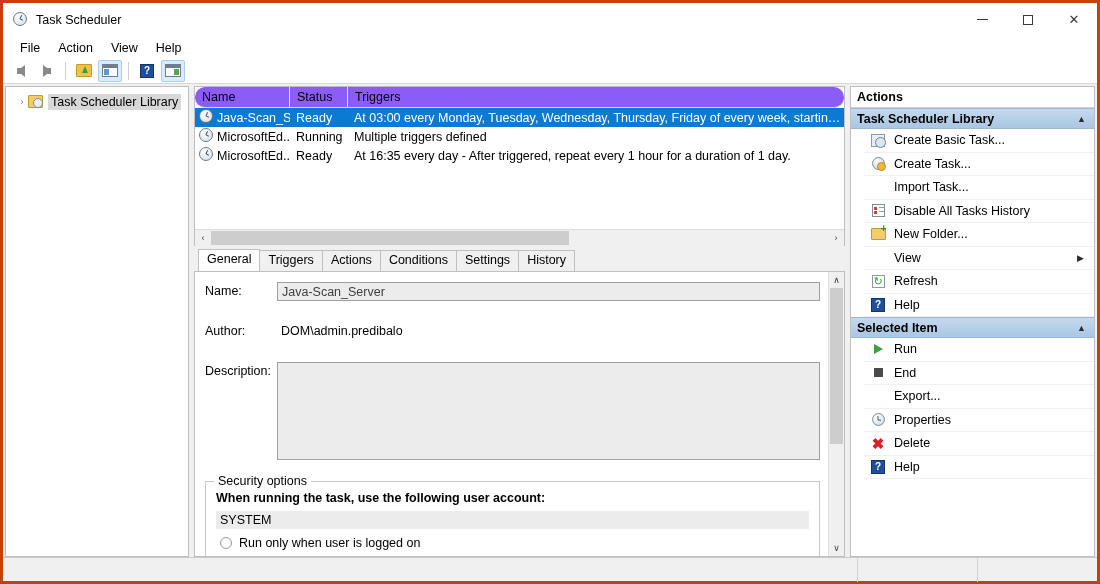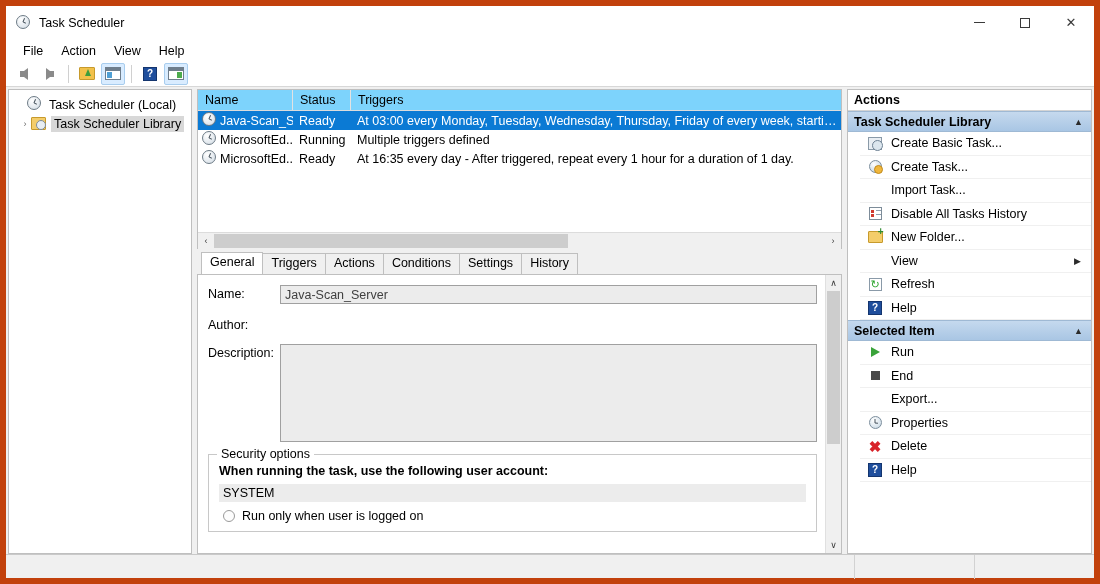--- a/index.html
+++ b/index.html
@@ -8,21 +8,21 @@
     font-family: "Liberation Sans", sans-serif;
     font-size: 12px;
     color: #000;
     background: #fff;
     overflow: hidden;
   }
   .window {
     width: 1100px; height: 584px;
     display: flex; flex-direction: column;
     background: #f0f0f0;
-    border: 6px solid #c2410c;
+    border: 3px solid #c2410c;
     position: relative;
   }
 
   
   .titlebar {
     height: 33px; flex: 0 0 33px;
     background: #ffffff;
     display: flex; align-items: center;
     position: relative;
   }
@@ -175,22 +175,23 @@
   }
 
   
   .list-pane {
     flex: 0 0 160px; display: flex; flex-direction: column;
     background: #fff; border: 1px solid #bfbfbf;
     min-height: 0;
   }
   .list-head {
     display: flex; height: 21px; flex: 0 0 21px;
-    background: #7dd3fc; border-bottom: 1px solid #dcdcdc;
+    background: #8b5cf6; border-bottom: 1px solid #dcdcdc;
     font-size: 12.5px;
+    border-radius: 10px;
   }
   .hcell {
     display: flex; align-items: center; padding-left: 7px;
     border-right: 1px solid #e2e2e2; color: #000;
   }
   .hcell.name { width: 95px; flex: 0 0 95px; }
   .hcell.status { width: 58px; flex: 0 0 58px; }
   .hcell.triggers { flex: 1 1 auto; border-right: none; }
   .rows { flex: 1 1 auto; overflow: hidden; }
   .row {
@@ -236,21 +237,21 @@
     line-height: 15px;
   }
   .tab.active { background: #ffffff; position: relative; z-index: 2; padding-bottom: 4px; }
   .detail-body {
     flex: 1 1 auto; display: flex; min-height: 0;
     background: #ffffff; border: 1px solid #bfbfbf; border-top: none;
   }
   .detail-content {
     flex: 1 1 auto; padding: 10px 8px 0 10px; min-width: 0; overflow: hidden;
   }
-  .frow { display: flex; align-items: flex-start; margin-bottom: 12px; }
+  .frow { display: flex; align-items: flex-start; margin-bottom: 21px; }
   .flabel { width: 72px; flex: 0 0 72px; font-size: 12.5px; padding-top: 2px; }
   .finput {
     flex: 1 1 auto; height: 19px; background: #ececec;
     border: 1px solid #a0a0a0; font-size: 12.5px;
     padding: 1px 4px; line-height: 16px; color: #404040;
   }
   .fstatic {
     flex: 1 1 auto; height: 19px; background: #f5f5f5;
     font-size: 12.5px; padding: 2px 4px; line-height: 15px;
   }
@@ -493,25 +494,20 @@
         <span class="help-ico">?</span>
       </div>
     <div class="tb-btn active">
         <span class="pane-ico right-pane"></span>
       </div>
   </div>
 
   <div class="body">
 
     <div class="tree-pane">
-      <div class="tree-row">
-        <span class="chev"></span>
-        <span class="tree-clock"><span class="clock-glyph"></span></span>
-        <span class="tree-label">Task Scheduler (Local)</span>
-      </div>
       <div class="tree-row child selected">
         <span class="chev">›</span>
         <span class="lib-ico"></span>
         <span class="tree-label">Task Scheduler Library</span>
       </div>
     </div>
 
     <div class="center">
 
       <div class="list-pane">
@@ -568,20 +564,21 @@
           <div class="detail-content">
 
             <div class="frow">
               <div class="flabel">Name:</div>
               <div class="finput">Java-Scan_Server</div>
             </div>
 
 
             <div class="frow">
               <div class="flabel">Author:</div>
+              <div class="fplain">DOM\admin.predibalo</div>
             </div>
 
             <div class="frow">
               <div class="flabel">Description:</div>
               <div class="fdesc"></div>
             </div>
 
             <div class="group">
               <div class="group-title">Security options</div>
               <div class="g-line">When running the task, use the following user account:</div>

